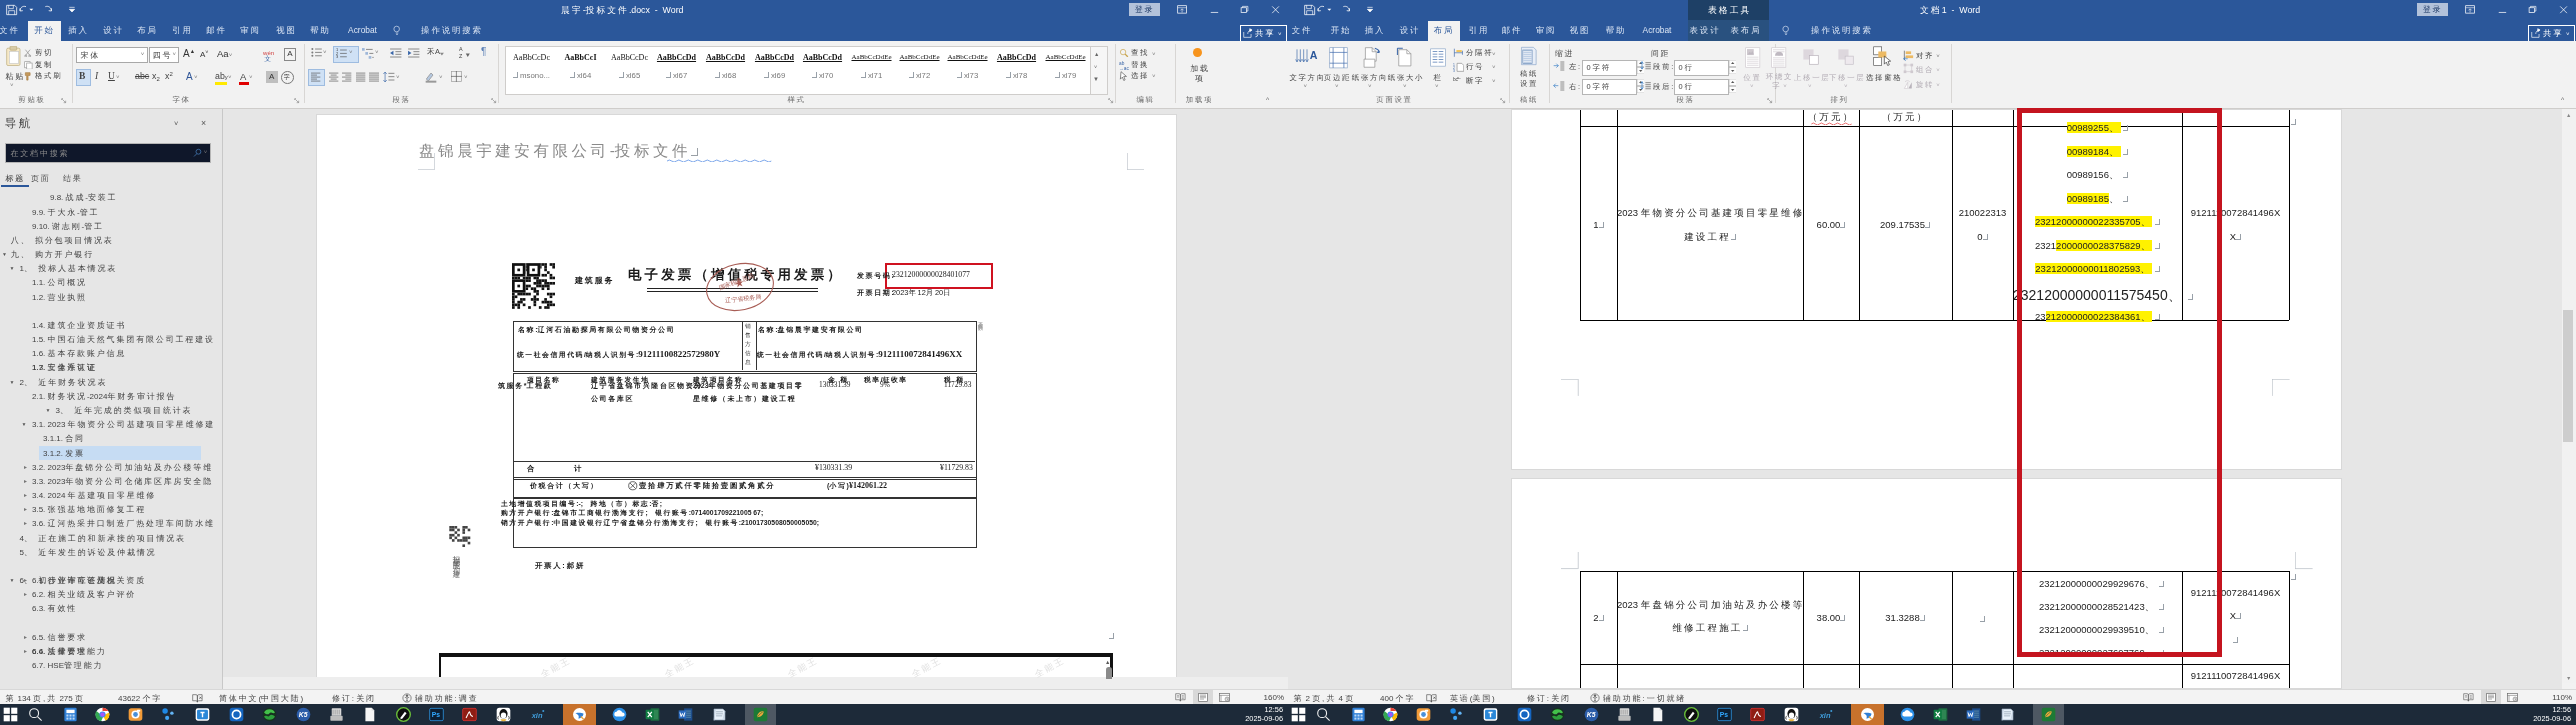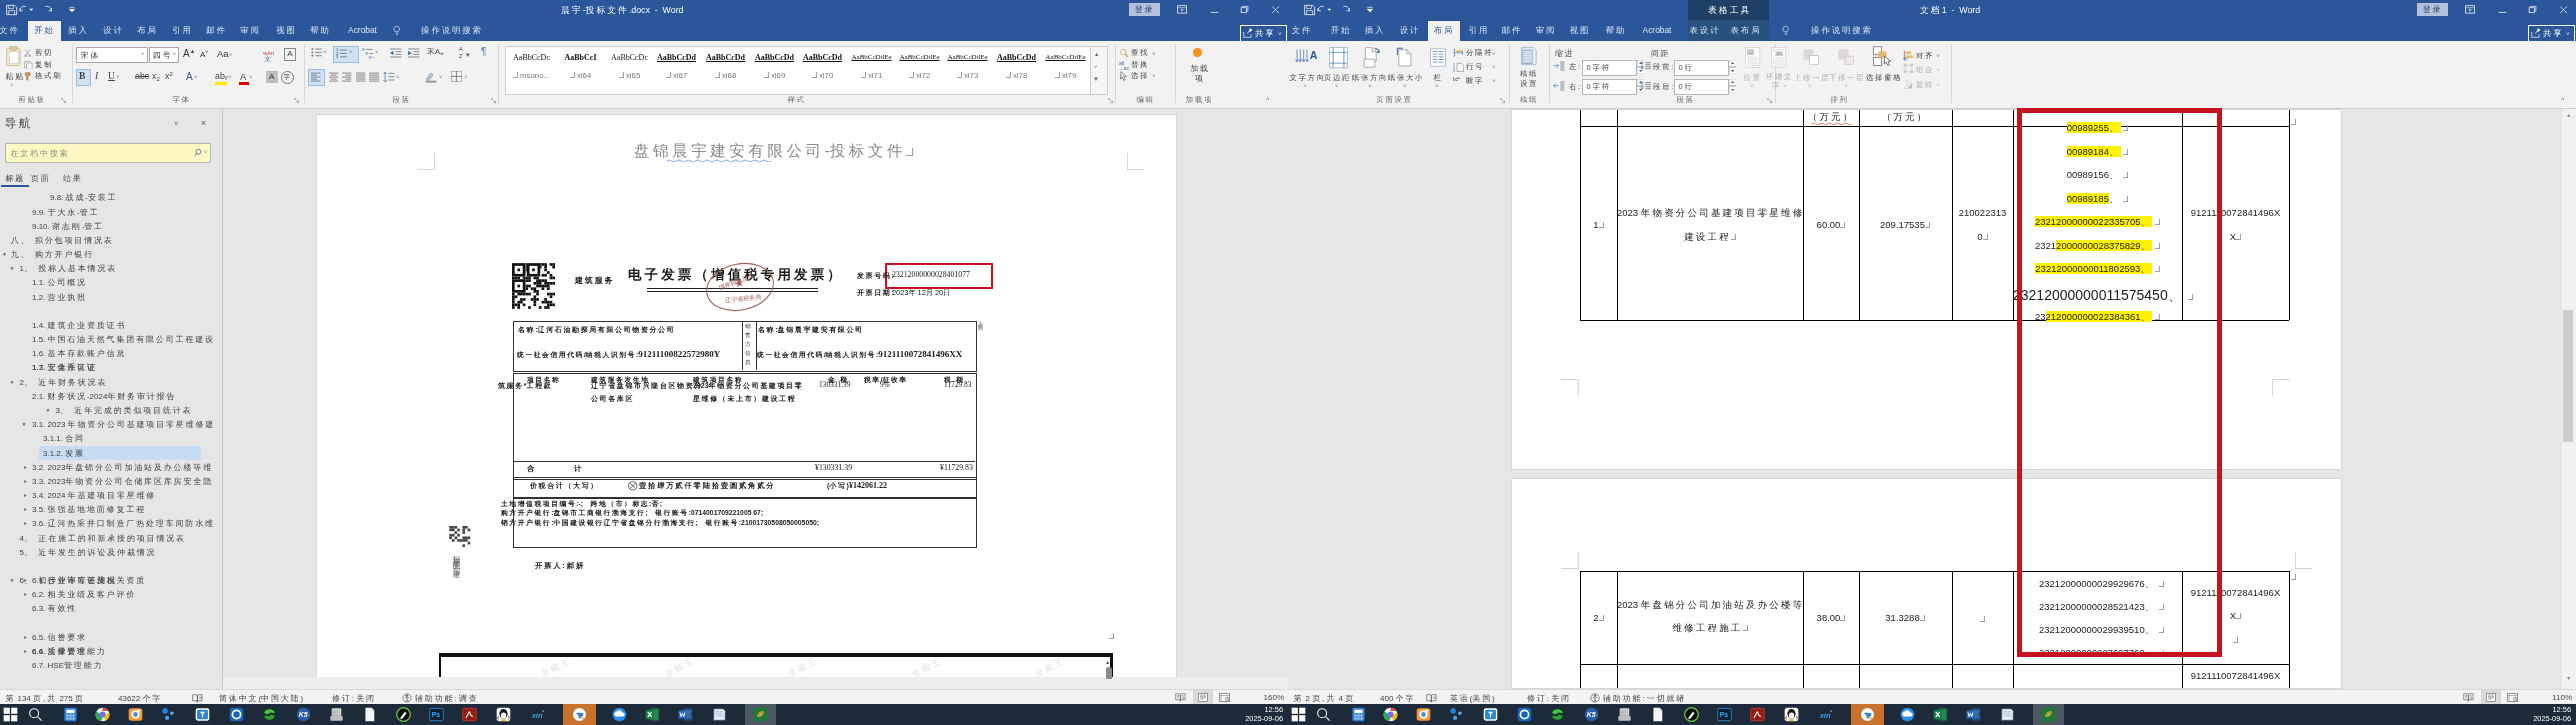--- a/index.html
+++ b/index.html
@@ -345,21 +345,21 @@
 <div class="glab" style="left:1177px;width:45px"><span class="cj">加载项</span></div>
 <div class="abs" style="left:1266px;top:55px;font-size:6.8px;color:#666">^</div>
     </div>
 
 <div class="abs" style="left:0;top:109px;width:222px;height:580px;background:#e6e6e6;border-right:0.7px solid #c8c8c8">
 
 <div class="abs" style="left:4.7px;top:7.4px;font-size:11.5px;color:#444"><span class="cj">导航</span></div>
 <div class="abs" style="left:174px;top:9.5px;font-size:7.4px;color:#555">˅</div>
 <div class="abs" style="left:201px;top:8.8px;font-size:8.8px;color:#555">×</div>
 
-<div class="abs" style="left:4.7px;top:34px;width:204px;height:17.6px;background:#fef9c3;border:0.7px solid #b5b5b5">
+<div class="abs" style="left:4.7px;top:34px;width:204px;height:17.6px;background:#0f172a;border:0.7px solid #b5b5b5">
         <div class="abs" style="left:4.7px;top:4px;font-size:8px;color:#8a8a8a"><span class="cj">在文档中搜索</span></div>
         <svg class="abs" style="left:187px;top:4px" width="9.5" height="9.5" viewBox="0 0 14 14">
           <g fill="none" stroke="#3f6ea5" stroke-width="1.3">
             <circle cx="8" cy="5.5" r="3.6"></circle>
             <path d="M5.5 8.5L1.5 12.5"></path>
           </g>
         </svg>
         <span class="abs chv" style="left:198px;top:4.7px">˅</span>
       </div>
 
@@ -495,21 +495,21 @@
 
 <div class="abs" style="left:223px;top:677px;width:1065px;height:11.5px;background:#eeeeee"></div>
 
 <svg class="abs" style="left:418px;top:153px" width="17" height="17" viewBox="0 0 25 25">
       <path d="M24.5 0V24.5M0 24.5H24.5" stroke="#b4bac2" fill="none"></path>
     </svg>
 <svg class="abs" style="left:1127px;top:153px" width="17" height="17" viewBox="0 0 25 25">
       <path d="M0.5 0V24.5M0 24.5H25" stroke="#b4bac2" fill="none"></path>
     </svg>
 
-<div class="abs" style="left:419px;top:141px;width:709px;text-align:center;font-size:15.5px;color:#8a8a8a"><span class="cj">盘锦晨宇建安有限公司</span>-<span class="cj">投标文件</span><span class="pilc" style="width:6px;height:7.4px;border-color:#9aa0a6"></span></div>
+<div class="abs" style="left:419px;top:141px;width:709px;text-align:left;font-size:15.5px;color:#8a8a8a"><span class="cj">盘锦晨宇建安有限公司</span>-<span class="cj">投标文件</span><span class="pilc" style="width:6px;height:7.4px;border-color:#9aa0a6"></span></div>
     <svg class="abs" style="left:667px;top:159px" width="107" height="3.4" viewBox="0 0 158 5">
       <path d="M0 3q3.5-3 7 0t7 0t7 0t7 0t7 0t7 0t7 0t7 0t7 0t7 0t7 0t7 0t7 0t7 0t7 0t7 0t7 0t7 0t7 0t7 0t7 0t7 0" stroke="#3f7de0" fill="none" stroke-width="1"></path>
     </svg>
 
 <svg class="abs" style="left:512px;top:263px" width="43" height="46" viewBox="0 0 32 34">
       <rect x="0" y="0" width="32" height="34" fill="#fff"></rect>
       <rect x="0" y="0" width="2" height="2" fill="#111"></rect>
       <rect x="2" y="0" width="2" height="2" fill="#111"></rect>
       <rect x="6" y="0" width="2" height="2" fill="#111"></rect>
       <rect x="10" y="0" width="2" height="2" fill="#111"></rect>

